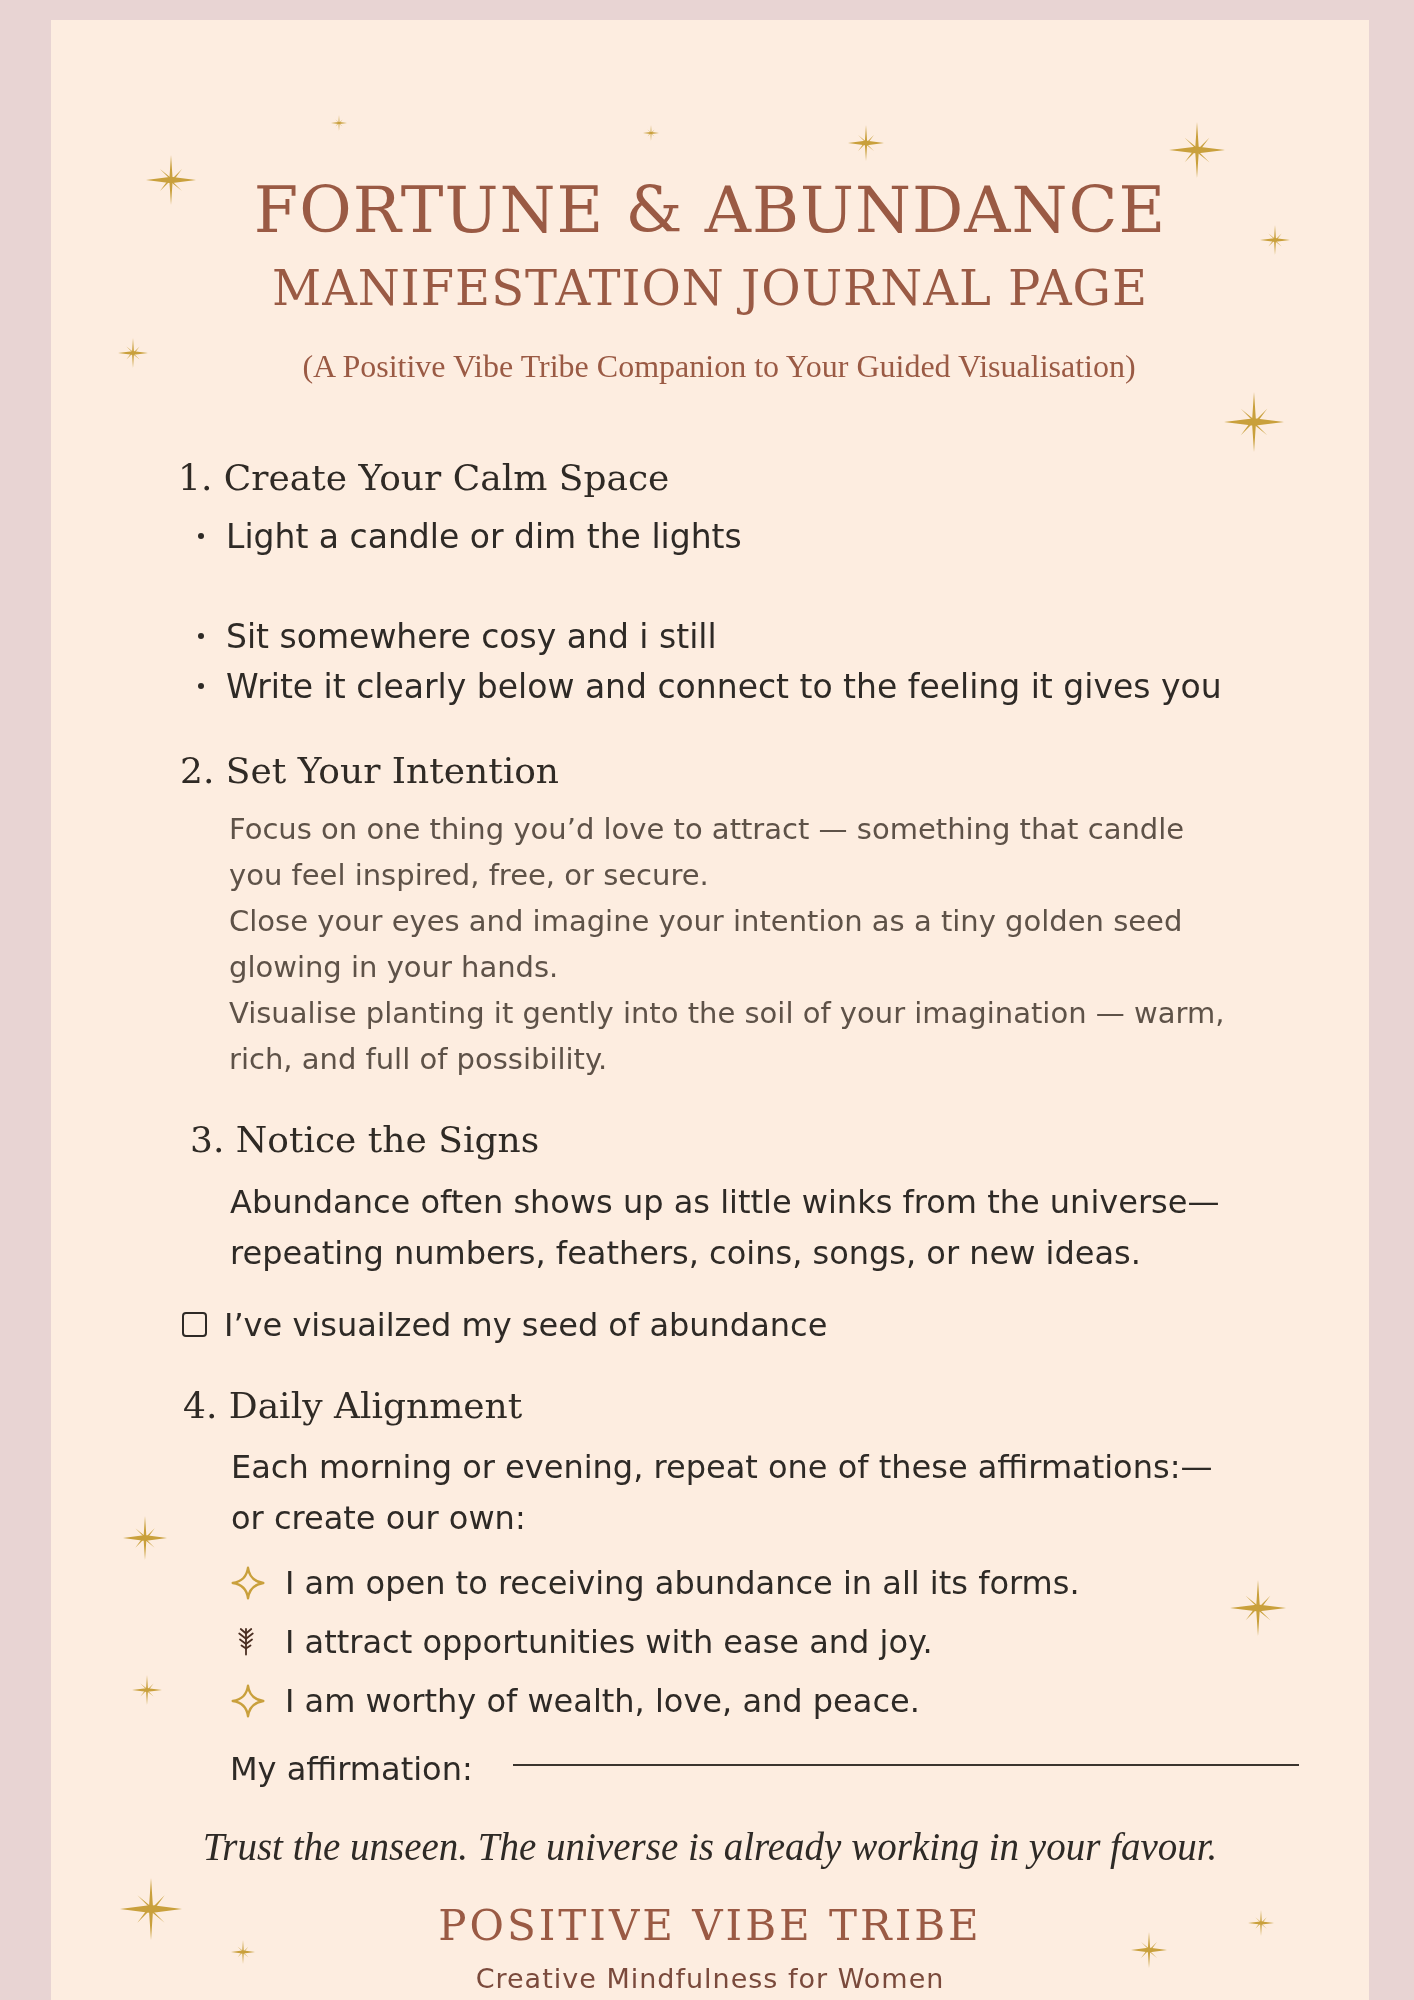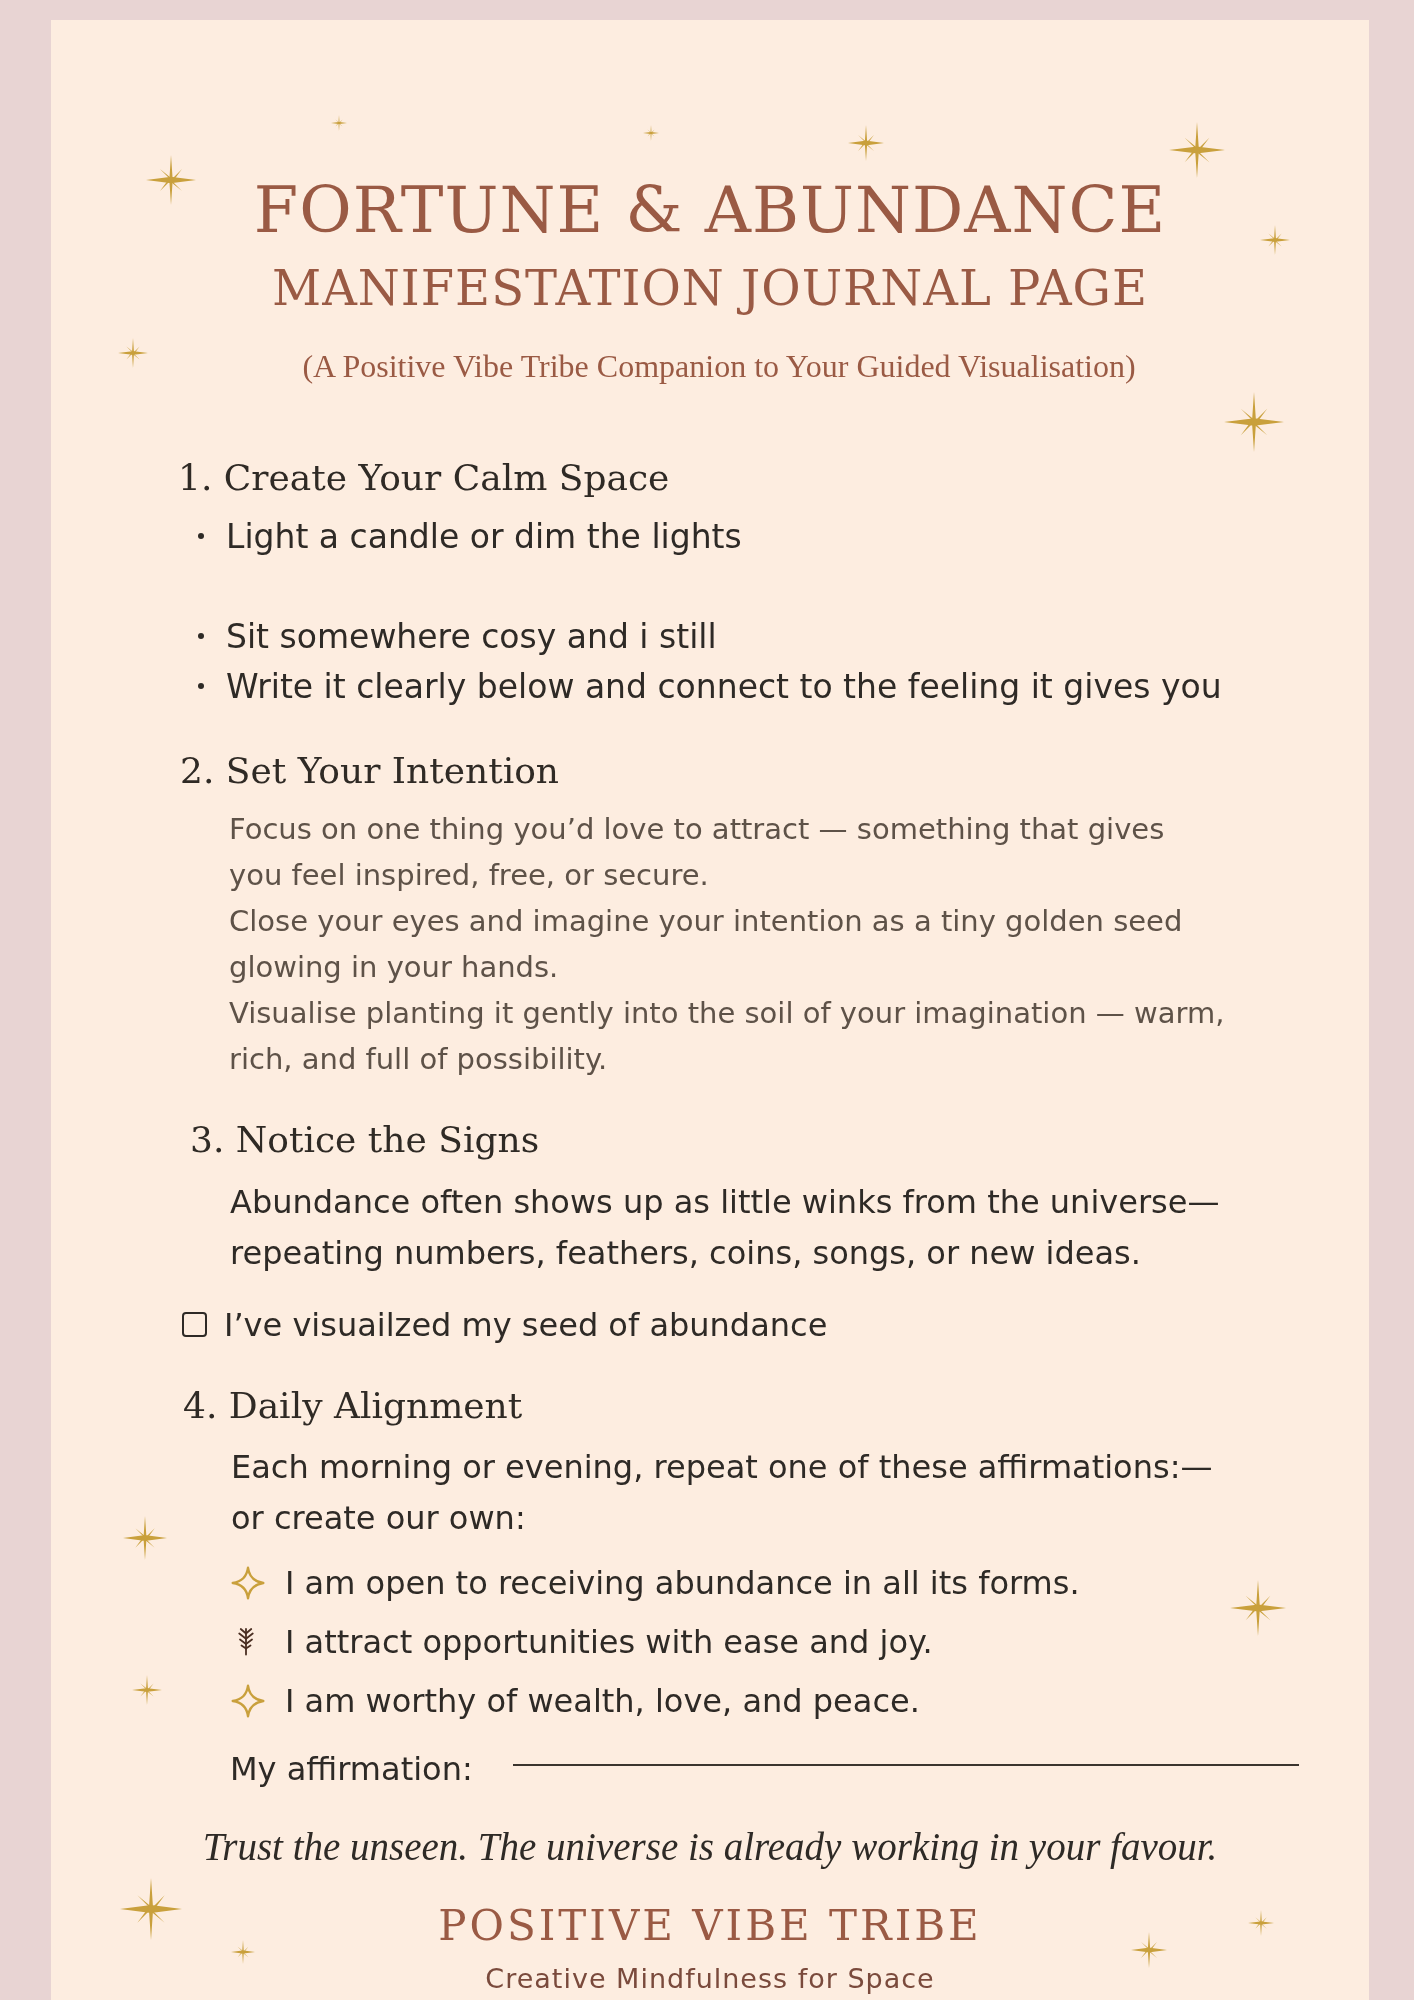--- a/index.html
+++ b/index.html
@@ -186,21 +186,21 @@
   <div class="title1">FORTUNE &amp; ABUNDANCE</div>
   <div class="title2">MANIFESTATION JOURNAL PAGE</div>
   <div class="subtitle">(A Positive Vibe Tribe Companion to Your Guided Visualisation)</div>
 
   <div class="h" style="left:127px;top:440px;">1. Create Your Calm Space</div>
   <div class="bullet-row" style="left:147px;top:500px;"><span class="bullet-dot"></span><span>Light a candle or dim the lights</span></div>
   <div class="bullet-row" style="left:147px;top:600px;"><span class="bullet-dot"></span><span>Sit somewhere cosy and i still</span></div>
   <div class="bullet-row" style="left:147px;top:650px;"><span class="bullet-dot"></span><span>Write it clearly below and connect to the feeling it gives you</span></div>
 
   <div class="h" style="left:129px;top:733px;">2. Set Your Intention</div>
-  <div class="body muted" style="left:178px;top:795px;">Focus on one thing you’d love to attract — something that gives</div>
+  <div class="body muted" style="left:178px;top:795px;">Focus on one thing you’d love to attract — something that candle</div>
   <div class="body muted" style="left:178px;top:841px;">you feel inspired, free, or secure.</div>
   <div class="body muted" style="left:178px;top:887px;">Close your eyes and imagine your intention as a tiny golden seed</div>
   <div class="body muted" style="left:178px;top:933px;">glowing in your hands.</div>
   <div class="body muted" style="left:178px;top:979px;">Visualise planting it gently into the soil of your imagination — warm,</div>
   <div class="body muted" style="left:178px;top:1025px;">rich, and full of possibility.</div>
 
   <div class="h" style="left:131px;top:1102px;margin-left:8px;">3. Notice the Signs</div>
   <div class="body" style="left:179px;top:1166px;">Abundance often shows up as little winks from the universe—</div>
   <div class="body" style="left:179px;top:1217px;">repeating numbers, feathers, coins, songs, or new ideas.</div>
   <div class="checkbox" style="left:131px;top:1292px;"></div>
@@ -227,14 +227,14 @@
         <use href="#sparkle4"></use>
       </svg>
     </span>
   <div class="body" style="left:234px;top:1665px;">I am worthy of wealth, love, and peace.</div>
 
   <div class="body" style="left:179px;top:1733px;">My affirmation:</div>
   <input class="line-input" style="left: 462px; top: 1742px;" type="text" value="">
 
   <div class="quote">Trust the unseen.  The universe is already working in your favour.</div>
   <div class="brand">POSITIVE VIBE TRIBE</div>
-  <div class="tagline">Creative Mindfulness for Space</div>
+  <div class="tagline">Creative Mindfulness for Women</div>
 </div>
 
 </body></html>

